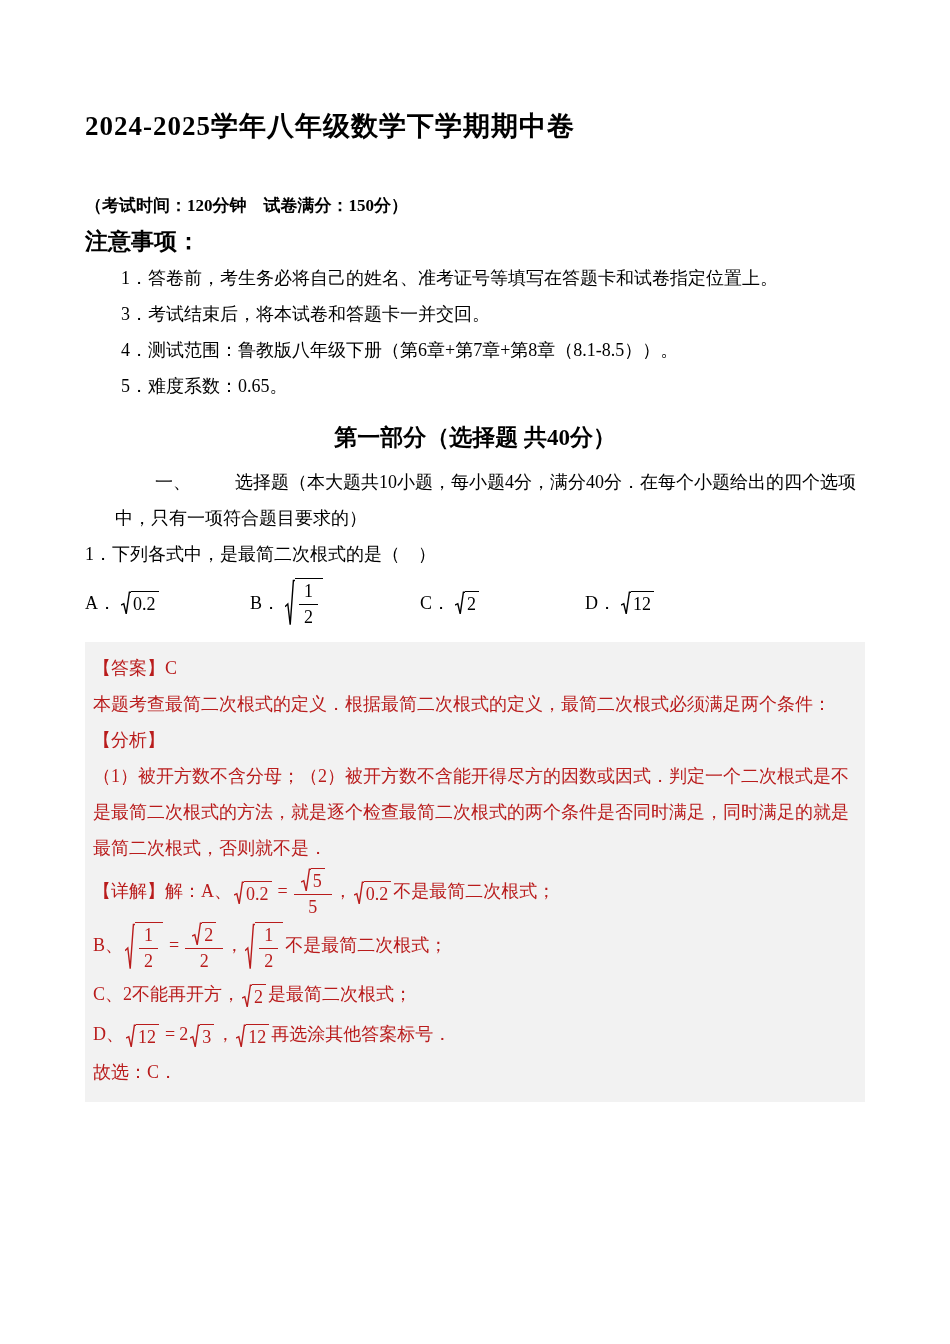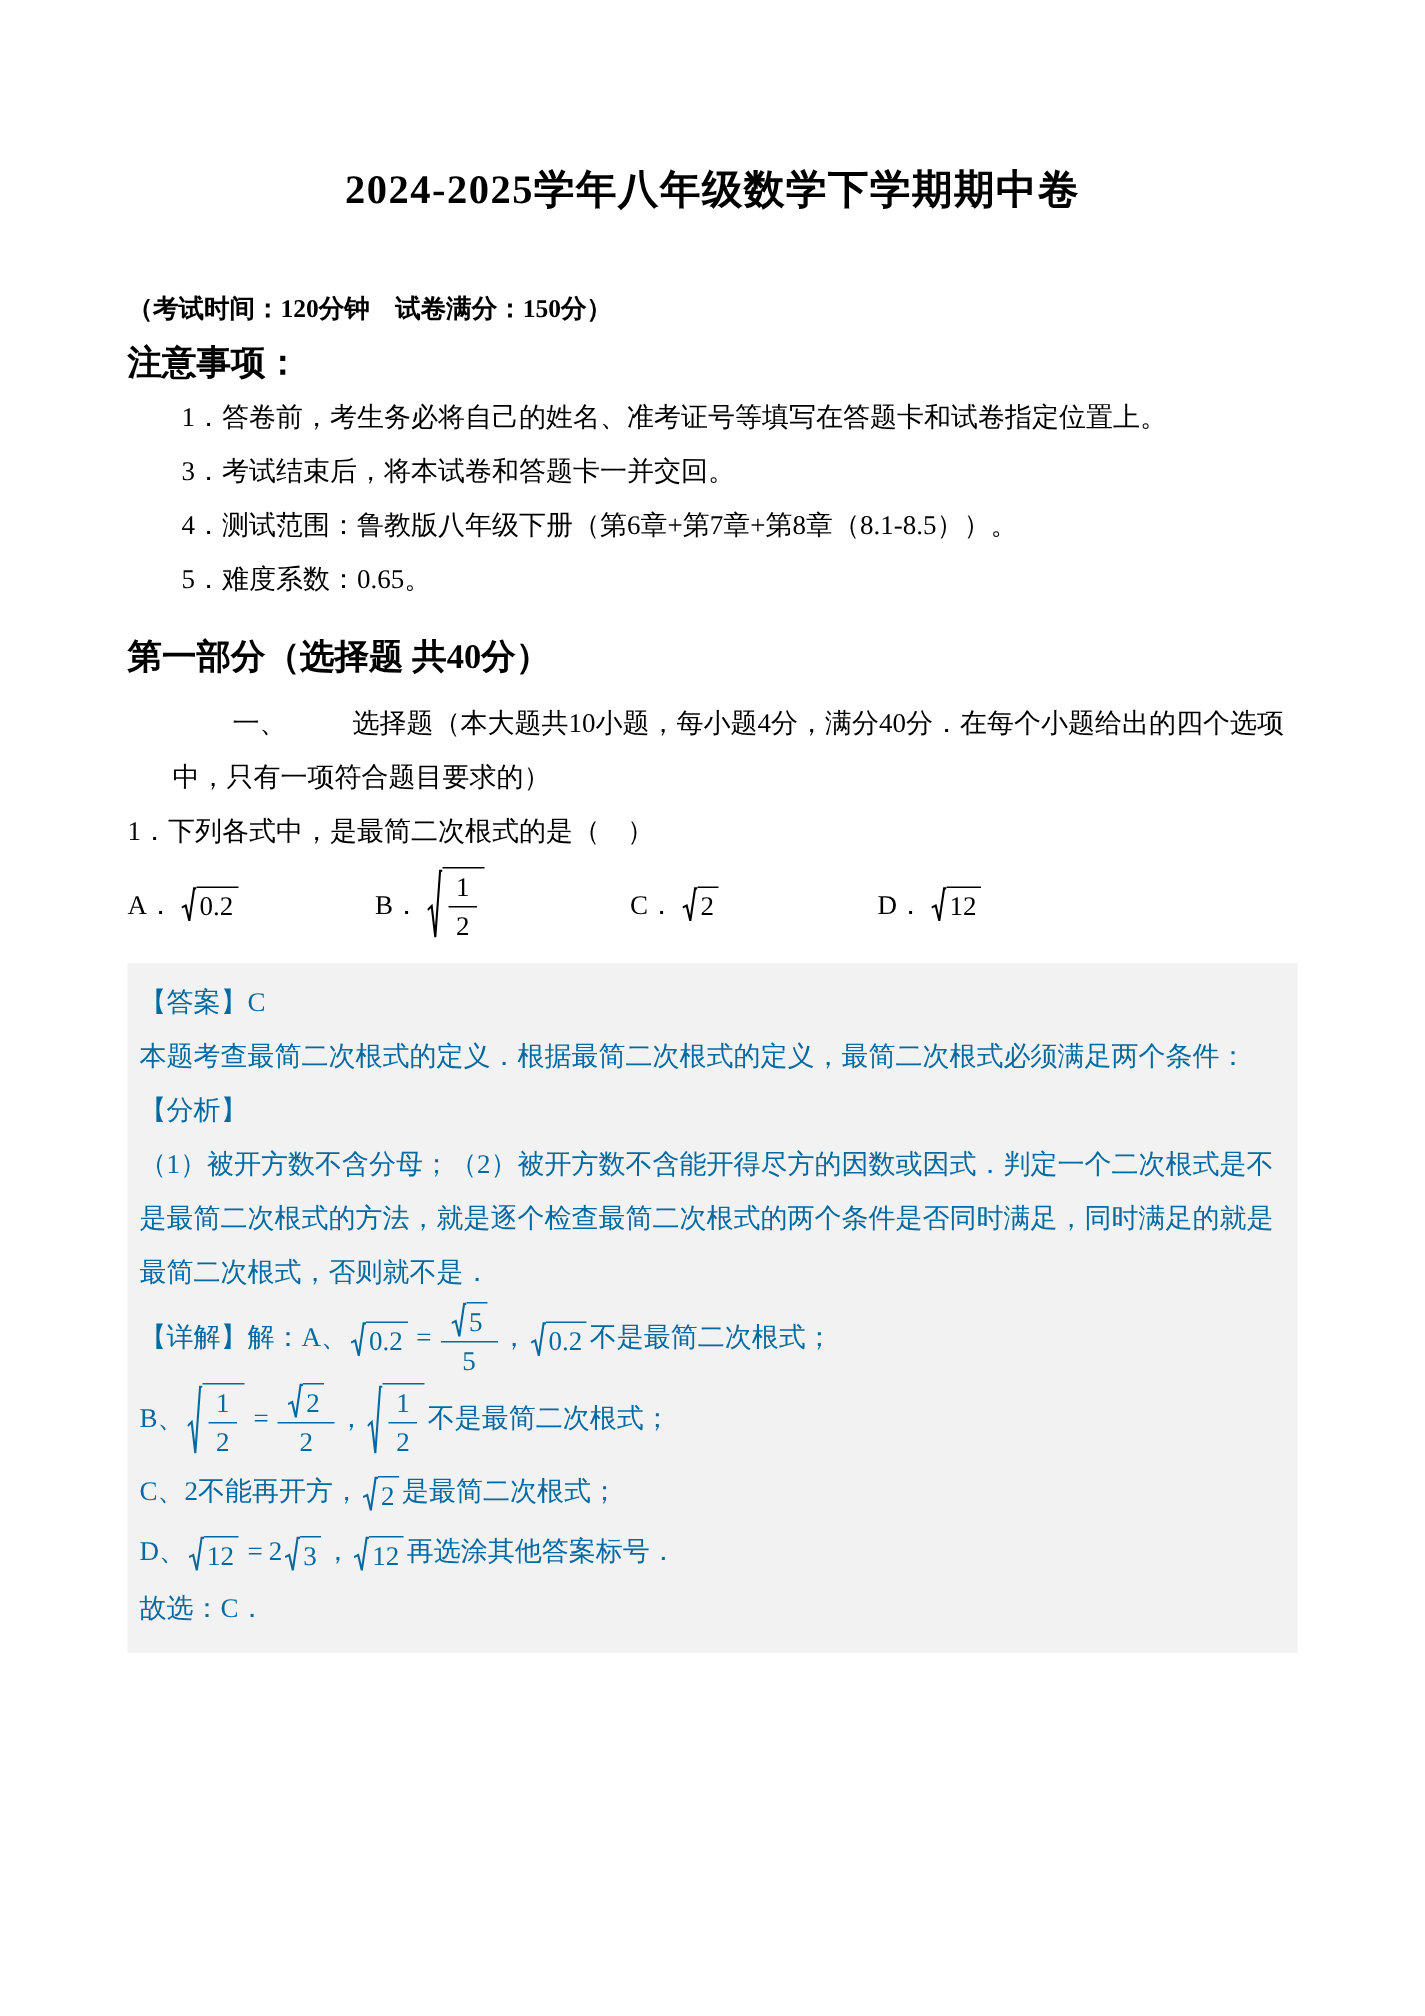--- a/index.html
+++ b/index.html
@@ -5,35 +5,35 @@
   * { margin: 0; padding: 0; box-sizing: border-box; }
   html { background: #e8e8e8; }
   body {
     width: 950px; height: 1344px; margin: 0 auto;
     background: #ffffff; color: #000000;
     font-family: "Liberation Serif", "DejaVu Serif", serif;
     overflow: hidden;
   }
   .page { padding: 106px 85px 0 85px; }
 
-  .title { font-size: 27px; font-weight: 700; text-align: center; line-height: 40px; letter-spacing: 1px; }
+  .title { font-size: 27px; font-weight: 700; text-align: left; line-height: 40px; letter-spacing: 1px; }
   .exam-info { font-size: 17px; text-align: left; margin-top: 42px; line-height: 36px; font-weight: 600; }
   .notice-heading { font-size: 23px; font-weight: 700; line-height: 36px; }
   .notice { font-size: 18px; line-height: 36px; text-indent: 2em; }
 
-  .part-heading { font-size: 23px; font-weight: 700; text-align: left; margin-top: 12px; line-height: 44px; }
+  .part-heading { font-size: 23px; font-weight: 700; text-align: center; margin-top: 12px; line-height: 44px; }
   .section-intro { font-size: 18px; line-height: 36px; margin-top: 4px; padding-left: 30px; text-indent: 40px; }
   .intro-num { margin-right: 44px; }
   .q-stem { font-size: 18px; line-height: 36px; }
 
   .options-row { display: grid; grid-template-columns: 165px 170px 165px 1fr; align-items: center; margin-top: 4px; min-height: 54px; font-size: 18px; }
   .option { display: flex; align-items: center; }
   .opt-label { margin-right: 3px; }
 
-  .answer-block { margin-top: 12px; background: #f2f2f2; color: #0369a1; padding: 8px 8px 12px 8px; font-size: 18px; }
+  .answer-block { margin-top: 12px; background: #f2f2f2; color: #b91c1c; padding: 8px 8px 12px 8px; font-size: 18px; }
   .ans-line { line-height: 36px; }
   .math-line { padding: 2px 0; }
   .seg.eq { margin: 0 4px; }
 
   
   .sqrt { position: relative; display: inline-flex; vertical-align: middle; padding-left: 10px; margin: 0 2px; }
   .sqrt > .sign { position: absolute; left: 0; top: 0; width: 10px; height: 100%; display: block; }
   .sqrt > .body { border-top: 1.5px solid currentColor; padding: 1px 3px 0 2px; display: inline-flex; align-items: center; justify-content: center; line-height: 1.25; min-height: 1.25em; }
 
   

